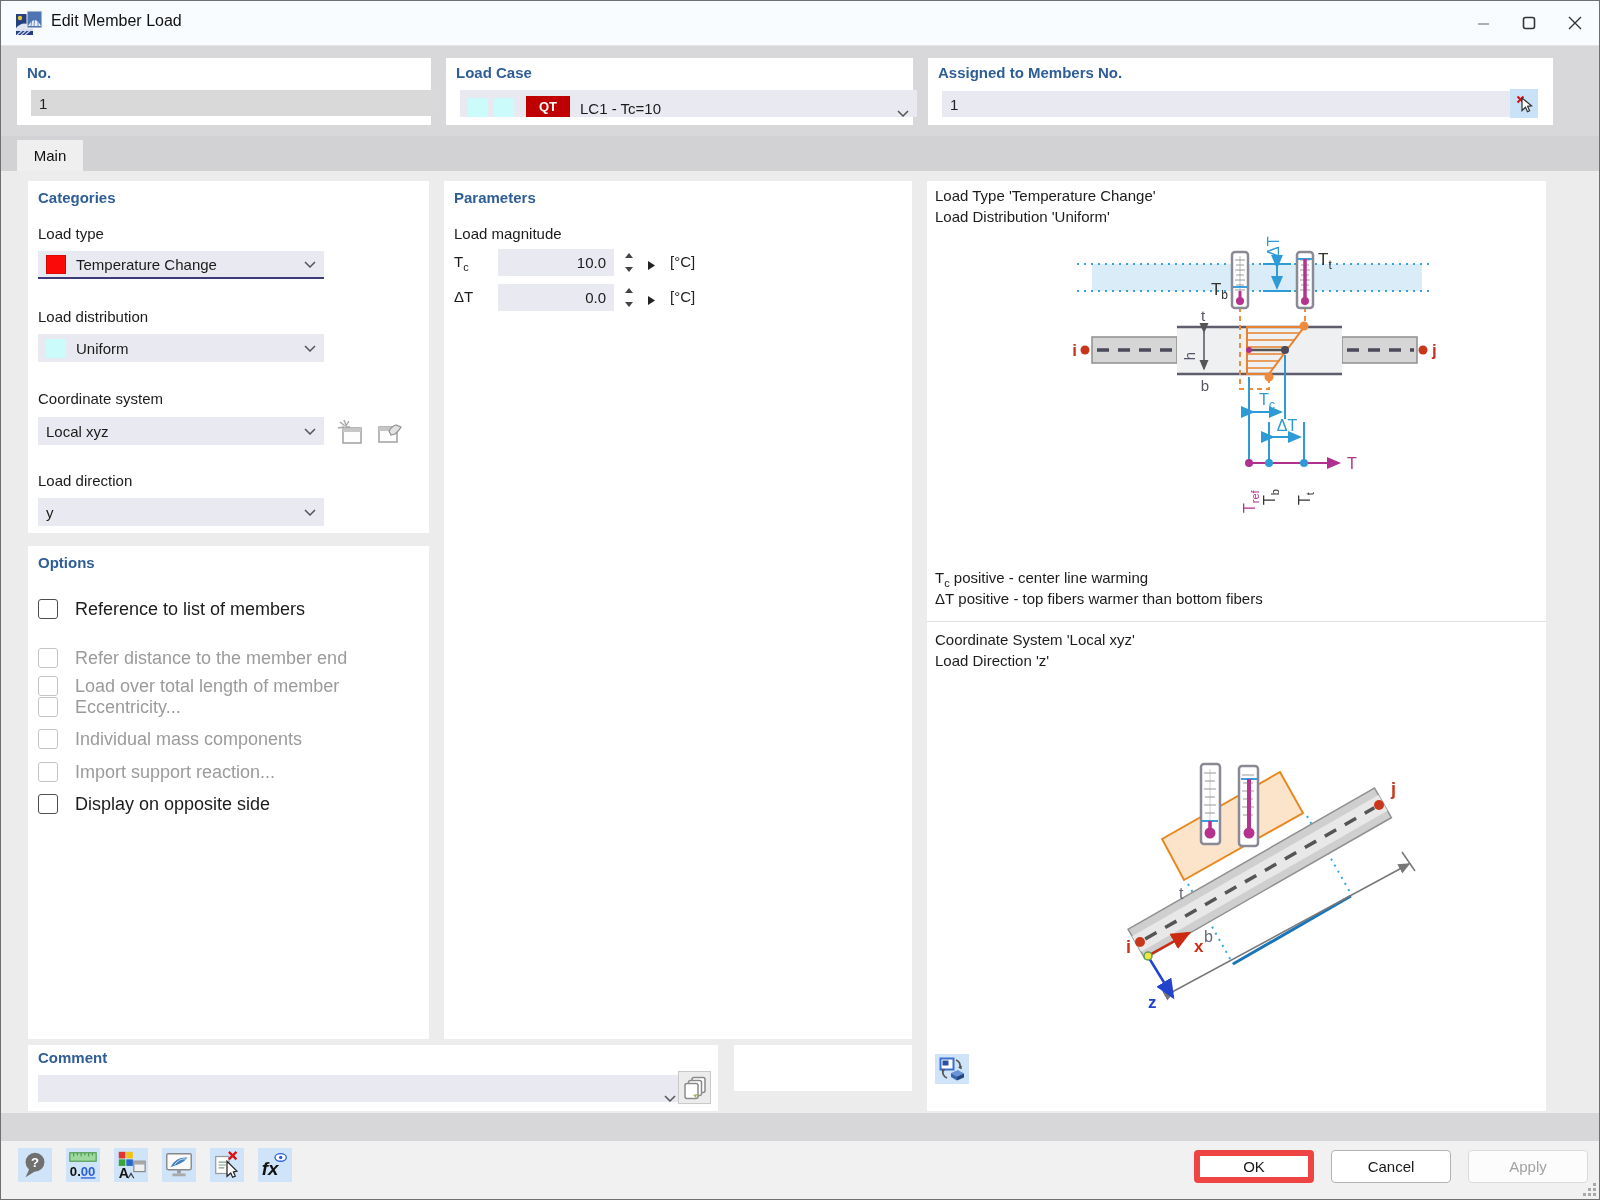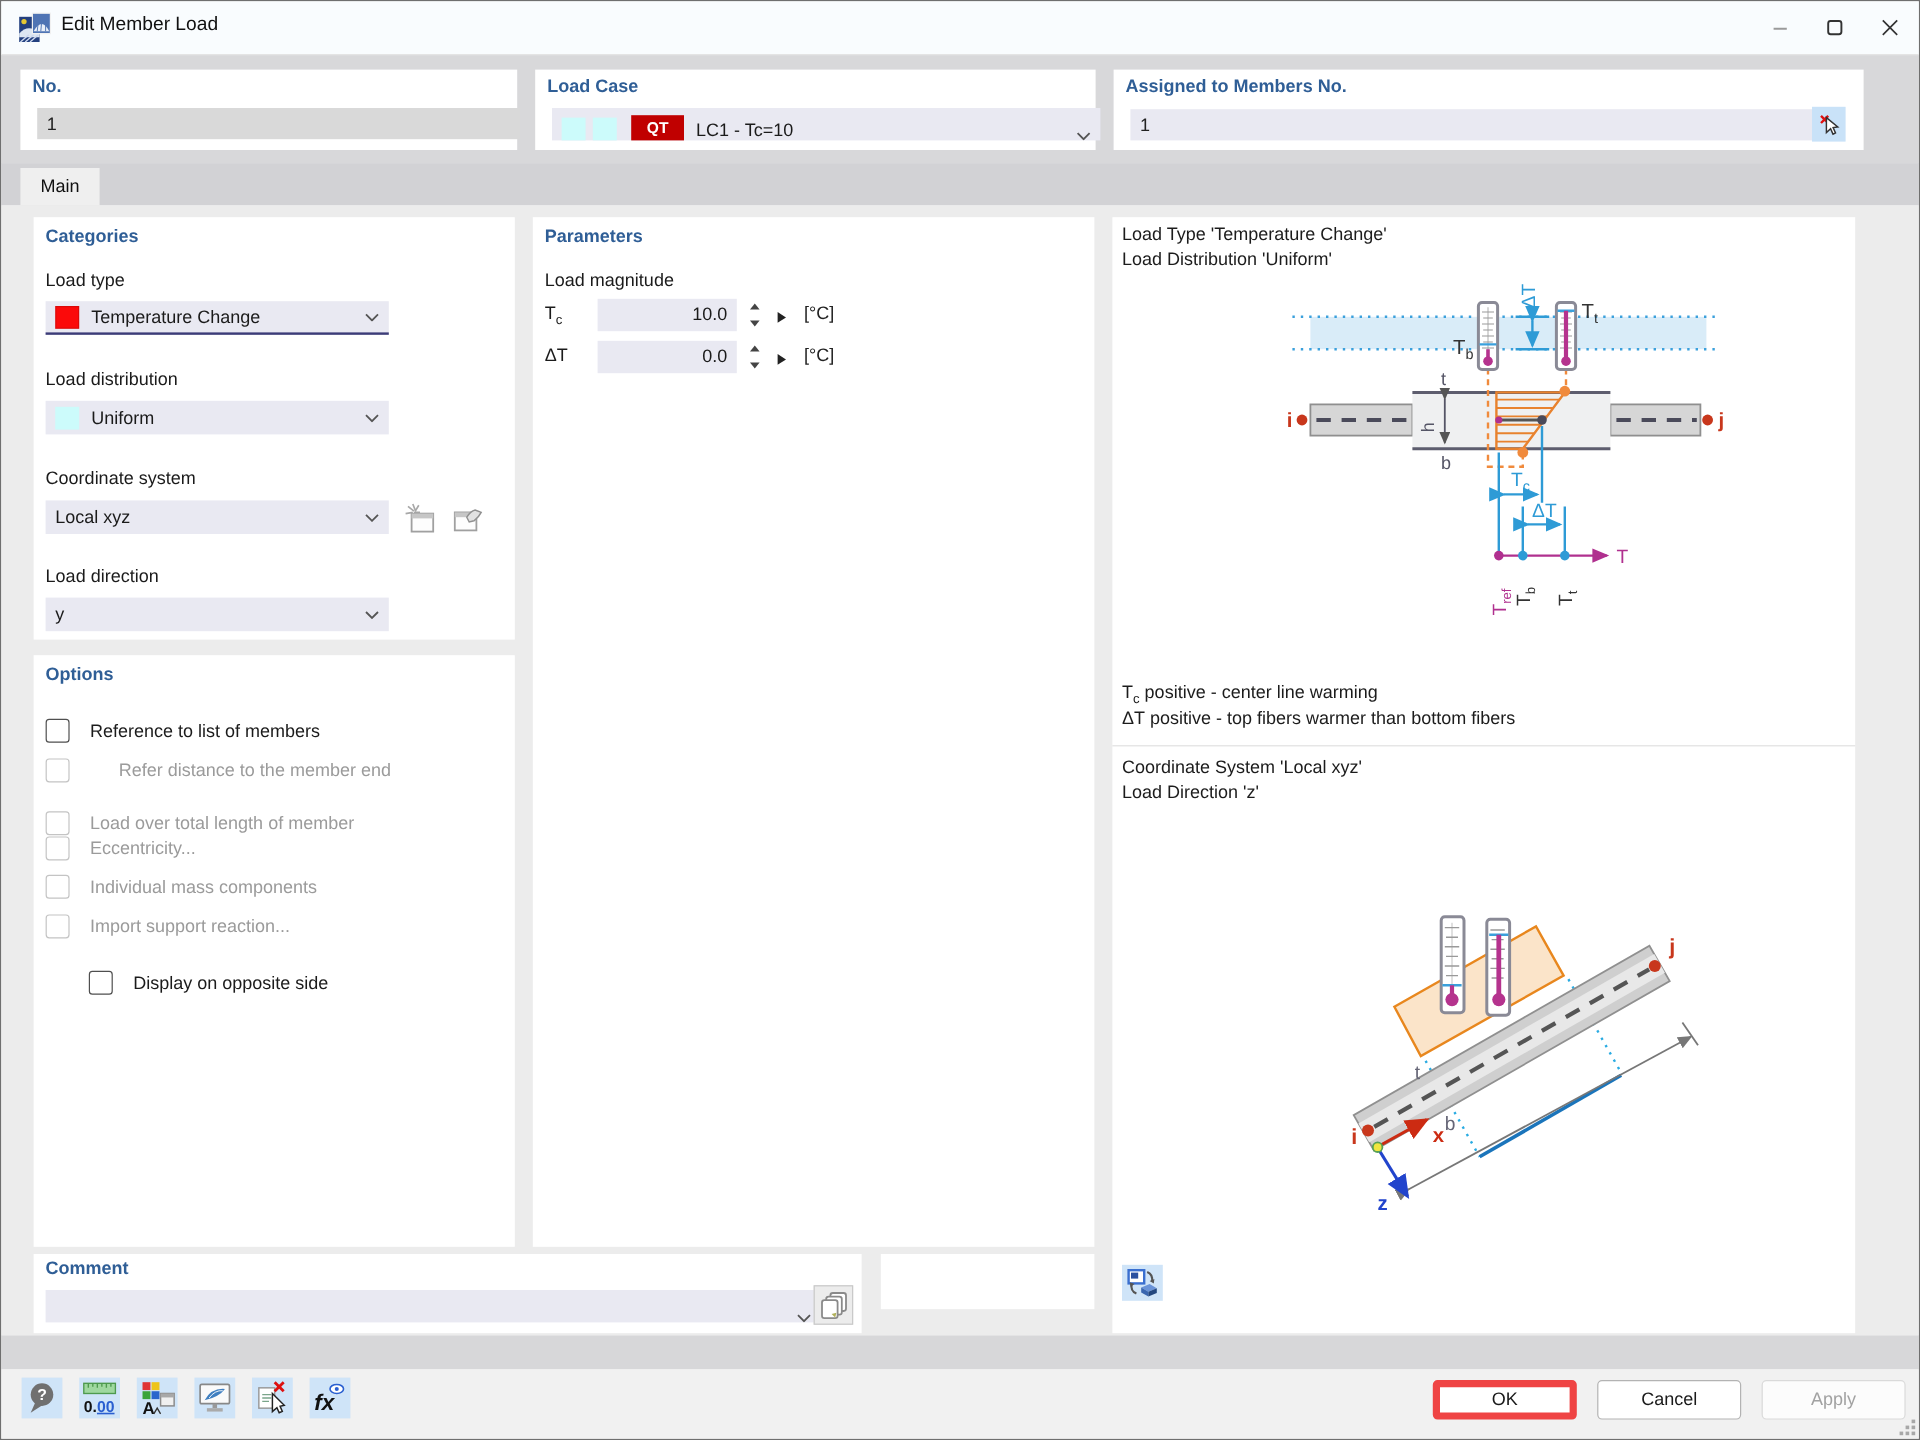--- a/index.html
+++ b/index.html
@@ -28,21 +28,21 @@
   .content{position:absolute;left:0;top:170px;width:1600px;height:942px;background:#ececec;}
   .sec-head{position:absolute;left:10px;top:8px;font-weight:bold;color:#2f5e96;font-size:15px;}
   .lbl{position:absolute;left:10px;font-size:15px;color:#1b1b1b;white-space:nowrap;}
   .dd{position:absolute;height:28px;background:#e9e9f2;display:flex;align-items:center;padding:12px 8px;box-sizing:border-box;}
   .dd .chev{margin-left:auto;flex:none;}
   .dd.focus{border-bottom:2px solid #3c3c78;}
   .icon-btn{position:absolute;width:33px;height:33px;display:flex;align-items:center;justify-content:center;background:transparent;}
   
   .opt-row{position:absolute;left:10px;right:10px;height:24px;display:flex;align-items:center;}
   .cb{width:20px;height:20px;border:1px solid #4f4f4f;border-radius:3px;background:#fff;flex:none;box-sizing:border-box;}
-  .opt-label{margin-left:17px;font-size:15px;color:#1b1b1b;white-space:nowrap;}
+  .opt-label{margin-left:17px;font-size:18px;color:#1b1b1b;white-space:nowrap;}
   .opt-row.dis .cb{border-color:#c4c4c4;}
   .opt-row.dis .opt-label{color:#9b9b9b;}
   
   .prow{position:absolute;left:0;height:27px;width:460px;}
   .psym{position:absolute;left:10px;top:4px;}
   .pinput{position:absolute;left:54px;top:0;width:116px;height:27px;background:#e9e9f2;display:flex;align-items:center;justify-content:flex-end;padding-right:8px;box-sizing:border-box;}
   .pspin{position:absolute;left:179px;top:3px;width:12px;height:21px;}
   .pfly{position:absolute;left:203px;top:8px;width:9px;height:11px;}
   .punit{position:absolute;left:226px;top:4px;color:#222;}
   sub{font-size:11px;}
@@ -177,41 +177,41 @@
           </svg>
       </div>
     </div>
 
     <div class="panel" style="left:27px;top:375px;width:401px;height:493px;">
       <div class="sec-head">Options</div>
       <div class="opt-row" style="top:51px;">
         <span class="cb"></span>
         <span class="opt-label">Reference to list of members</span>
       </div>
-      <div class="opt-row dis" style="top:84px;gap:24px;">
+      <div class="opt-row dis" style="top:100px;">
         <span class="cb"></span>
         <span class="opt-label">Refer distance to the member end</span>
       </div>
       <div class="opt-row dis" style="top:128px;">
         <span class="cb"></span>
         <span class="opt-label">Load over total length of member</span>
       </div>
       <div class="opt-row dis" style="top:149px;">
         <span class="cb"></span>
         <span class="opt-label">Eccentricity...</span>
       </div>
       <div class="opt-row dis" style="top:181px;">
         <span class="cb"></span>
         <span class="opt-label">Individual mass components</span>
       </div>
       <div class="opt-row dis" style="top:214px;">
         <span class="cb"></span>
         <span class="opt-label">Import support reaction...</span>
       </div>
-      <div class="opt-row" style="top:261px;margin-left:36px;">
+      <div class="opt-row" style="top:246px;">
         <span class="cb"></span>
         <span class="opt-label">Display on opposite side</span>
       </div>
     </div>
 
     <div class="panel" style="left:443px;top:10px;width:468px;height:858px;">
       <div class="sec-head">Parameters</div>
       <div class="lbl" style="top:44px;">Load magnitude</div>
       <div class="prow" style="top:68px;">
         <span class="psym"><span>T</span><sub>c</sub></span>

